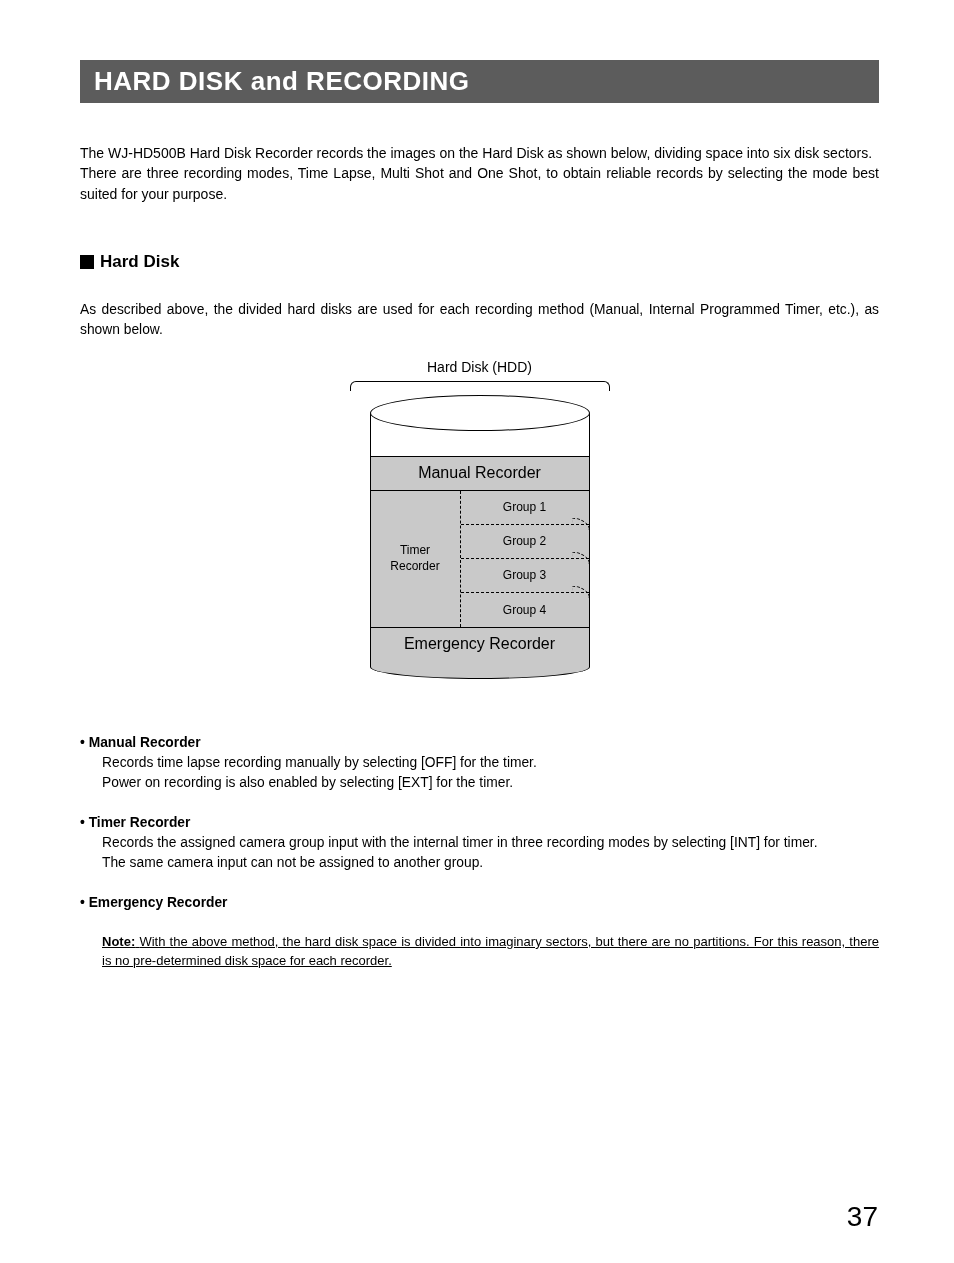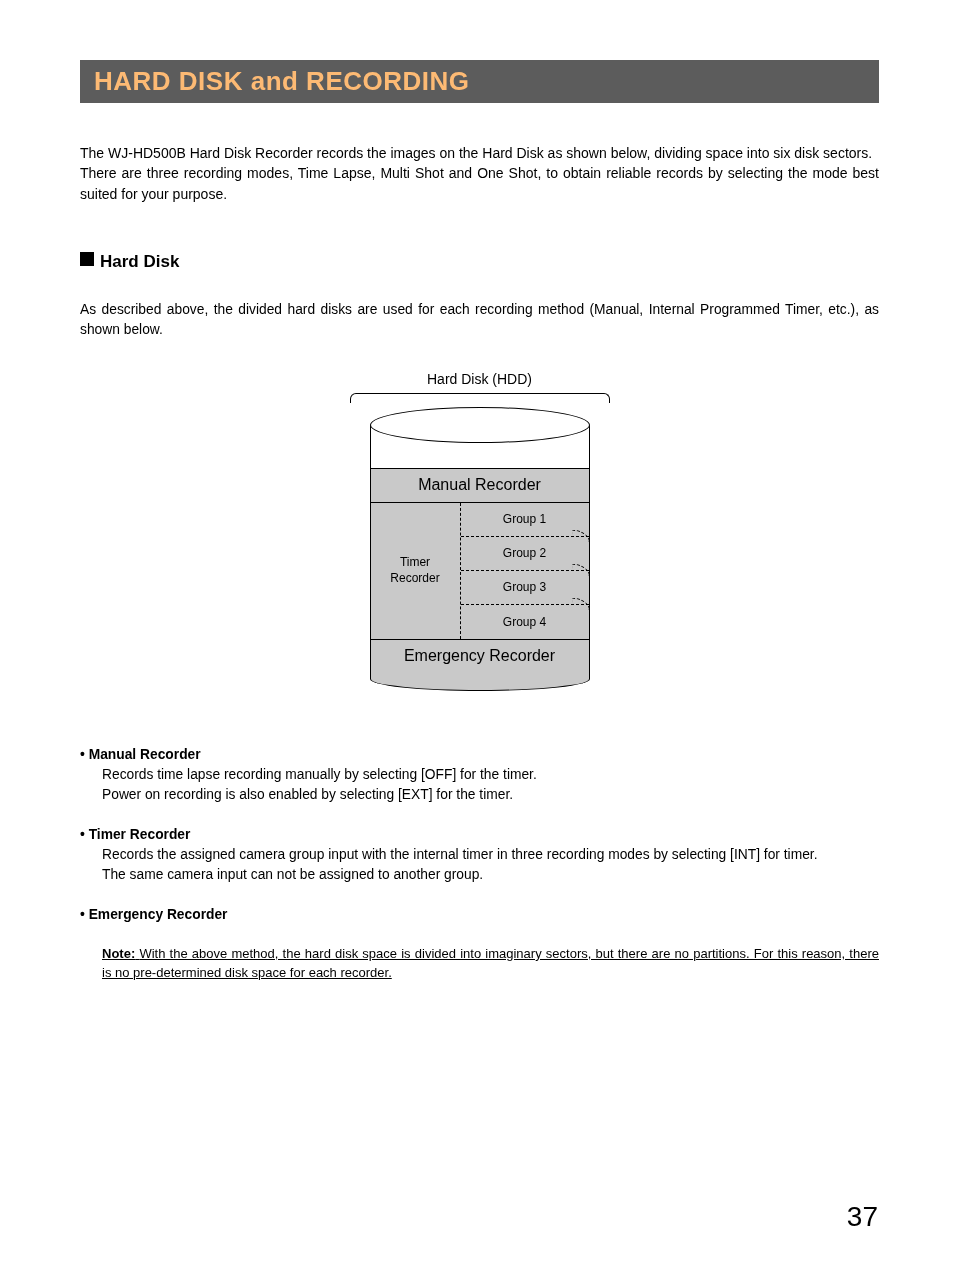--- a/index.html
+++ b/index.html
@@ -7,56 +7,56 @@
     font-family: Arial, Helvetica, sans-serif;
     background: #fff;
     color: #000;
     width: 954px;
     height: 1263px;
     position: relative;
     padding: 60px 75px 40px 80px;
   }
   .title-bar {
     background: #5c5c5c;
-    color: #fdba74;
+    color: #ffffff;
     font-size: 26px;
     font-weight: bold;
     padding: 6px 14px;
     letter-spacing: 0.5px;
     font-family: Arial, Helvetica, sans-serif;
   }
   .intro {
     margin-top: 40px;
     font-size: 14px;
     line-height: 1.45;
     text-align: justify;
   }
   .section-head {
     margin-top: 48px;
     font-size: 17px;
     font-weight: bold;
     display: flex;
-    align-items: flex-start;
+    align-items: center;
   }
   .section-head .square {
     display: inline-block;
     width: 14px;
     height: 14px;
     background: #000;
     margin-right: 6px;
   }
   .sub-intro {
     margin-top: 28px;
     font-size: 13.8px;
     line-height: 1.45;
     text-align: justify;
   }
   .diagram-wrap {
     width: 100%;
-    margin-top: 31px;
+    margin-top: 19px;
     display: flex;
     justify-content: center;
   }
   .diagram {
     width: 260px;
     text-align: center;
   }
   .diagram-label {
     font-size: 14px;
     margin-bottom: 6px;

